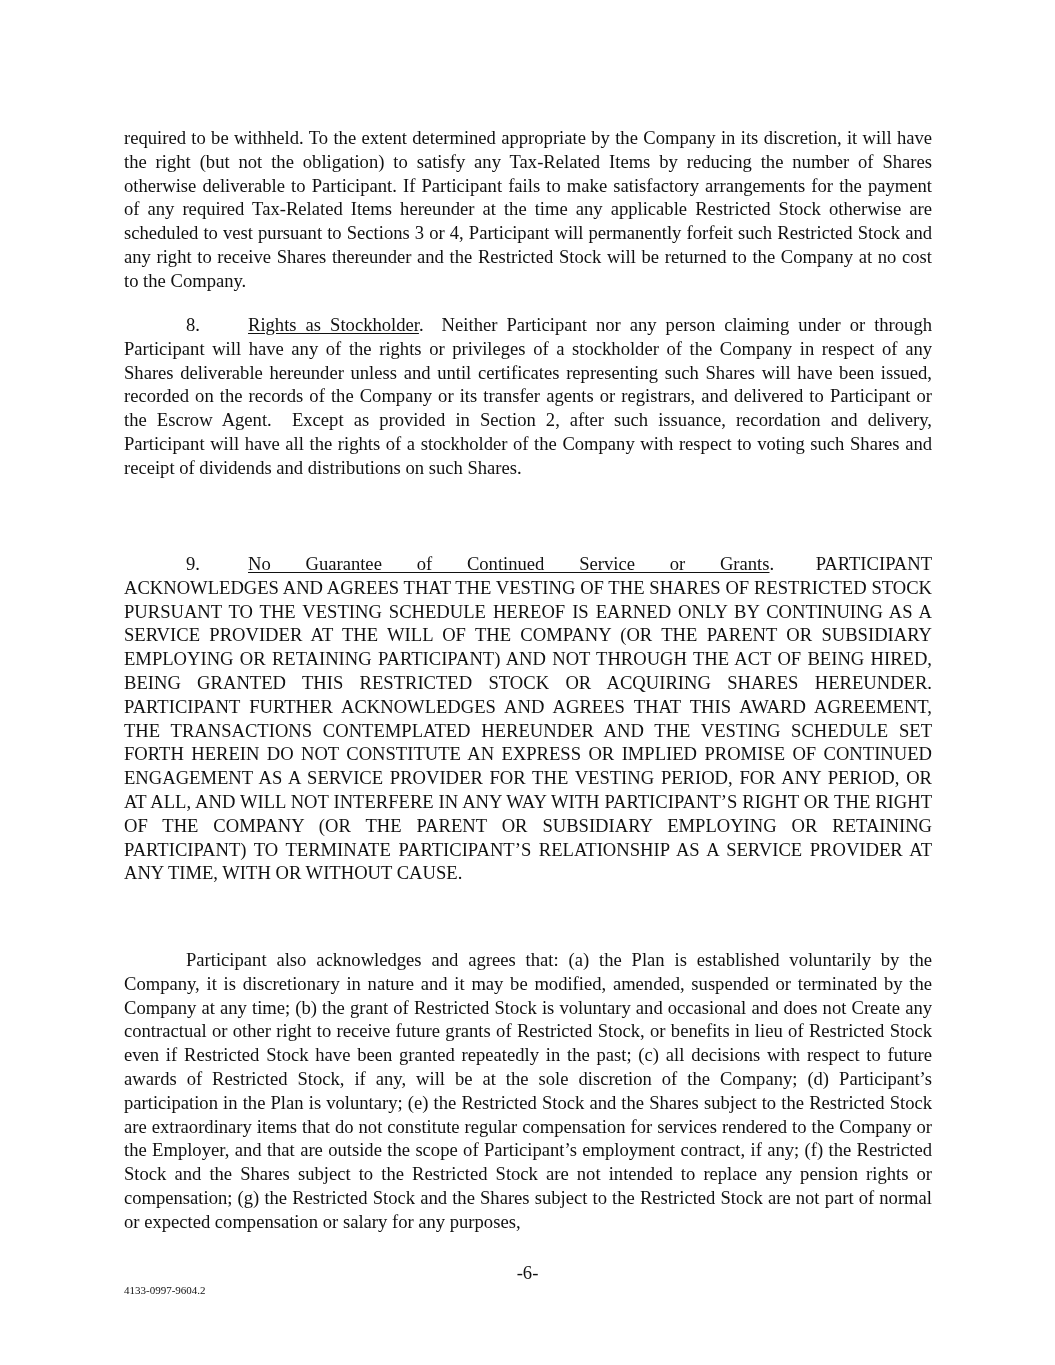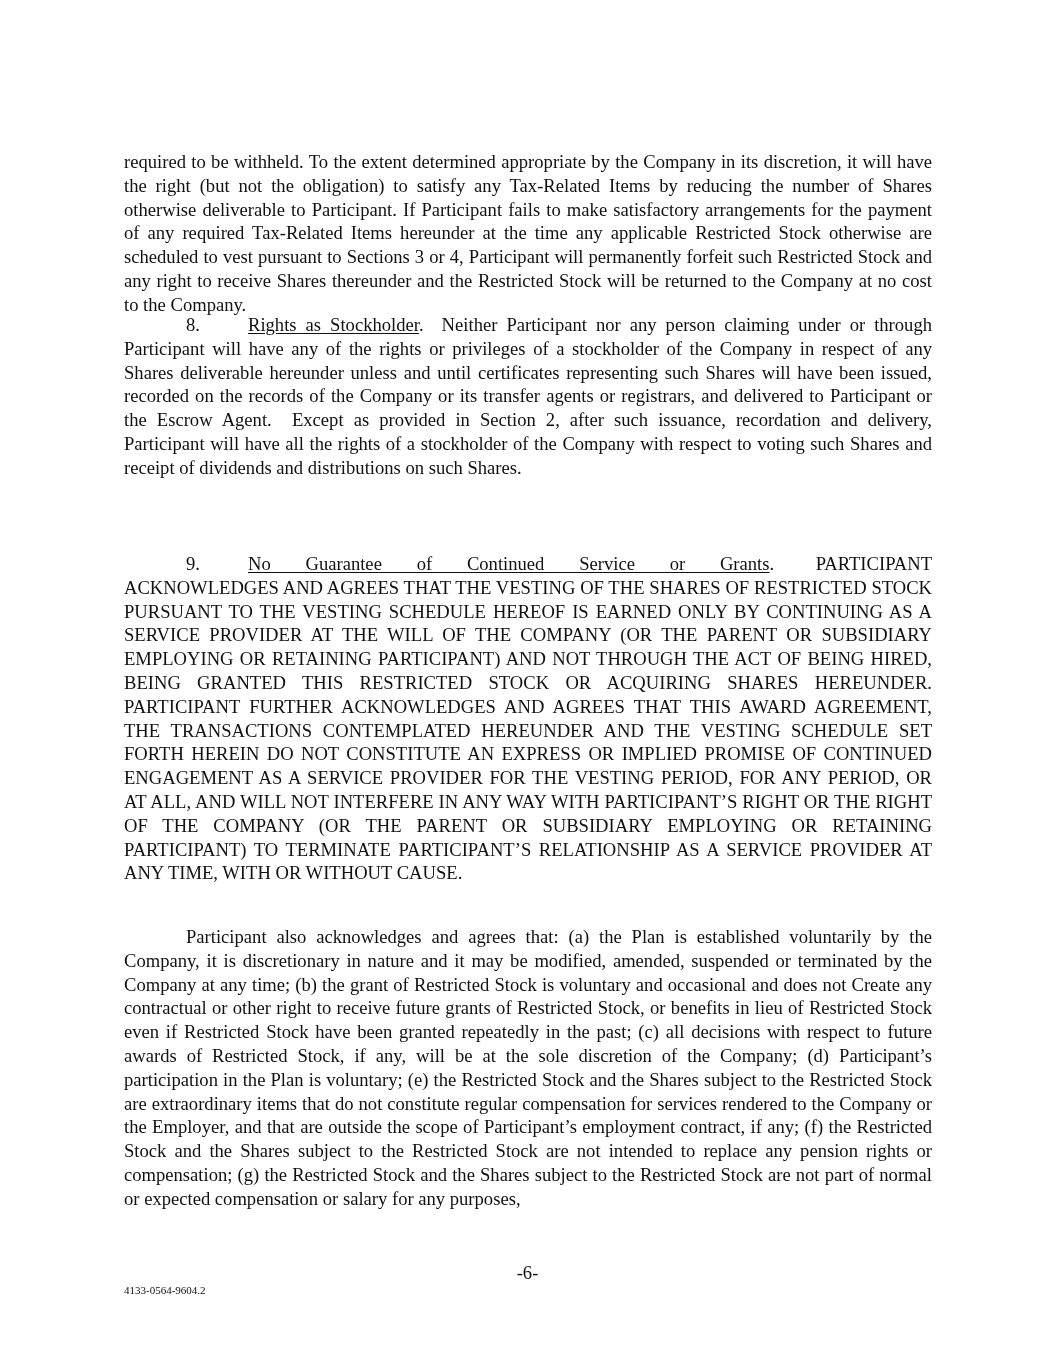--- a/index.html
+++ b/index.html
@@ -8,24 +8,24 @@
     position: absolute; left: 0; top: 0; width: 1055px; height: 1365px;
     background: #ffffff; color: #111111;
     font-family: "Liberation Serif", serif;
   }
   .body-text {
     position: absolute; left: 124px; width: 808px;
     font-size: 18.6px; line-height: 23.8px;
     text-align: justify; text-align-last: auto;
     margin: 0;
   }
-  .para-1 { top: 126px; margin-top: 24px; }
+  .para-1 { top: 126px; }
   .para-8 { top: 313px; }
   .para-9 { top: 552px; }
-  .para-ack { top: 925px; }
+  .para-ack { top: 948px; }
   .indent { display: inline-block; width: 62px; }
   .num { display: inline-block; width: 62px; }
   .u { text-decoration: underline; text-underline-offset: 2px; }
   .caps { text-align: justify; }
   .page-number {
     position: absolute; top: 1262px; left: 0; width: 1055px; text-align: center;
     font-size: 18.6px; font-family: "Liberation Serif", serif;
   }
   .doc-id {
     position: absolute; top: 1284px; left: 124px;
@@ -39,15 +39,15 @@
 
   <p class="body-text para-1">required to be withheld.  To the extent determined appropriate by the Company in its discretion, it will have the right (but not the obligation) to satisfy any Tax-Related Items by reducing the number of Shares otherwise deliverable to Participant.  If Participant fails to make satisfactory arrangements for the payment of any required Tax-Related Items hereunder at the time any applicable Restricted Stock otherwise are scheduled to vest pursuant to Sections 3 or 4, Participant will permanently forfeit such Restricted Stock and any right to receive Shares thereunder and the Restricted Stock will be returned to the Company at no cost to the Company.</p>
 
   <p class="body-text para-8"><span class="num" style="margin-left:62px;">8.</span><span class="u">Rights as Stockholder</span><span>.</span><span style="white-space: pre-wrap;">  Neither Participant nor any person claiming under or through Participant will have any of the rights or privileges of a stockholder of the Company in respect of any Shares deliverable hereunder unless and until certificates representing such Shares will have been issued, recorded on the records of the Company or its transfer agents or registrars, and delivered to Participant or the Escrow Agent.  Except as provided in Section 2, after such issuance, recordation and delivery, Participant will have all the rights of a stockholder of the Company with respect to voting such Shares and receipt of dividends and distributions on such Shares.</span></p>
 
   <p class="body-text para-9 caps"><span class="num" style="margin-left:62px;">9.</span><span class="u" style="word-spacing: 14px;">No Guarantee of Continued Service or Grants</span><span>.</span><span style="white-space: pre-wrap;">  PARTICIPANT ACKNOWLEDGES AND AGREES THAT THE VESTING OF THE SHARES OF RESTRICTED STOCK PURSUANT TO THE VESTING SCHEDULE HEREOF IS EARNED ONLY BY CONTINUING AS A SERVICE PROVIDER AT THE WILL OF THE COMPANY (OR THE PARENT OR SUBSIDIARY EMPLOYING OR RETAINING PARTICIPANT) AND NOT THROUGH THE ACT OF BEING HIRED, BEING GRANTED THIS RESTRICTED STOCK OR ACQUIRING SHARES HEREUNDER.  PARTICIPANT FURTHER ACKNOWLEDGES AND AGREES THAT THIS AWARD AGREEMENT, THE TRANSACTIONS CONTEMPLATED HEREUNDER AND THE VESTING SCHEDULE SET FORTH HEREIN DO NOT CONSTITUTE AN EXPRESS OR IMPLIED PROMISE OF CONTINUED ENGAGEMENT AS A SERVICE PROVIDER FOR THE VESTING PERIOD, FOR ANY PERIOD, OR AT ALL, AND WILL NOT INTERFERE IN ANY WAY WITH PARTICIPANT’S RIGHT OR THE RIGHT OF THE COMPANY (OR THE PARENT OR SUBSIDIARY EMPLOYING OR RETAINING PARTICIPANT) TO TERMINATE PARTICIPANT’S RELATIONSHIP AS A SERVICE PROVIDER AT ANY TIME, WITH OR WITHOUT CAUSE.</span></p>
 
   <p class="body-text para-ack"><span class="indent"></span><span>Participant also acknowledges and agrees that: (a) the Plan is established voluntarily by the Company, it is discretionary in nature and it may be modified, amended, suspended or terminated by the Company at any time; (b) the  grant  of  Restricted  Stock  is  voluntary  and occasional and does not Create any contractual or other right to receive future grants of Restricted Stock, or benefits in lieu of Restricted Stock even if Restricted Stock have been granted repeatedly in the past; (c) all decisions with respect to future awards of Restricted Stock, if any, will be at the sole discretion of the Company; (d) Participant’s participation in the Plan is voluntary; (e) the Restricted Stock and the Shares subject to the Restricted Stock are extraordinary items that do not constitute regular compensation for services rendered to the Company or the Employer, and that are outside the scope of Participant’s employment contract, if any; (f) the Restricted Stock and the Shares subject to the Restricted Stock are not intended to replace any pension rights or compensation; (g) the Restricted Stock and the Shares subject to the Restricted Stock are not part of normal or expected compensation or salary for any purposes,</span></p>
 
   <div class="page-number">-6-</div>
-  <div class="doc-id">4133-0564-9604.2</div>
+  <div class="doc-id">4133-0997-9604.2</div>
 
 </div>
 
 </body></html>

